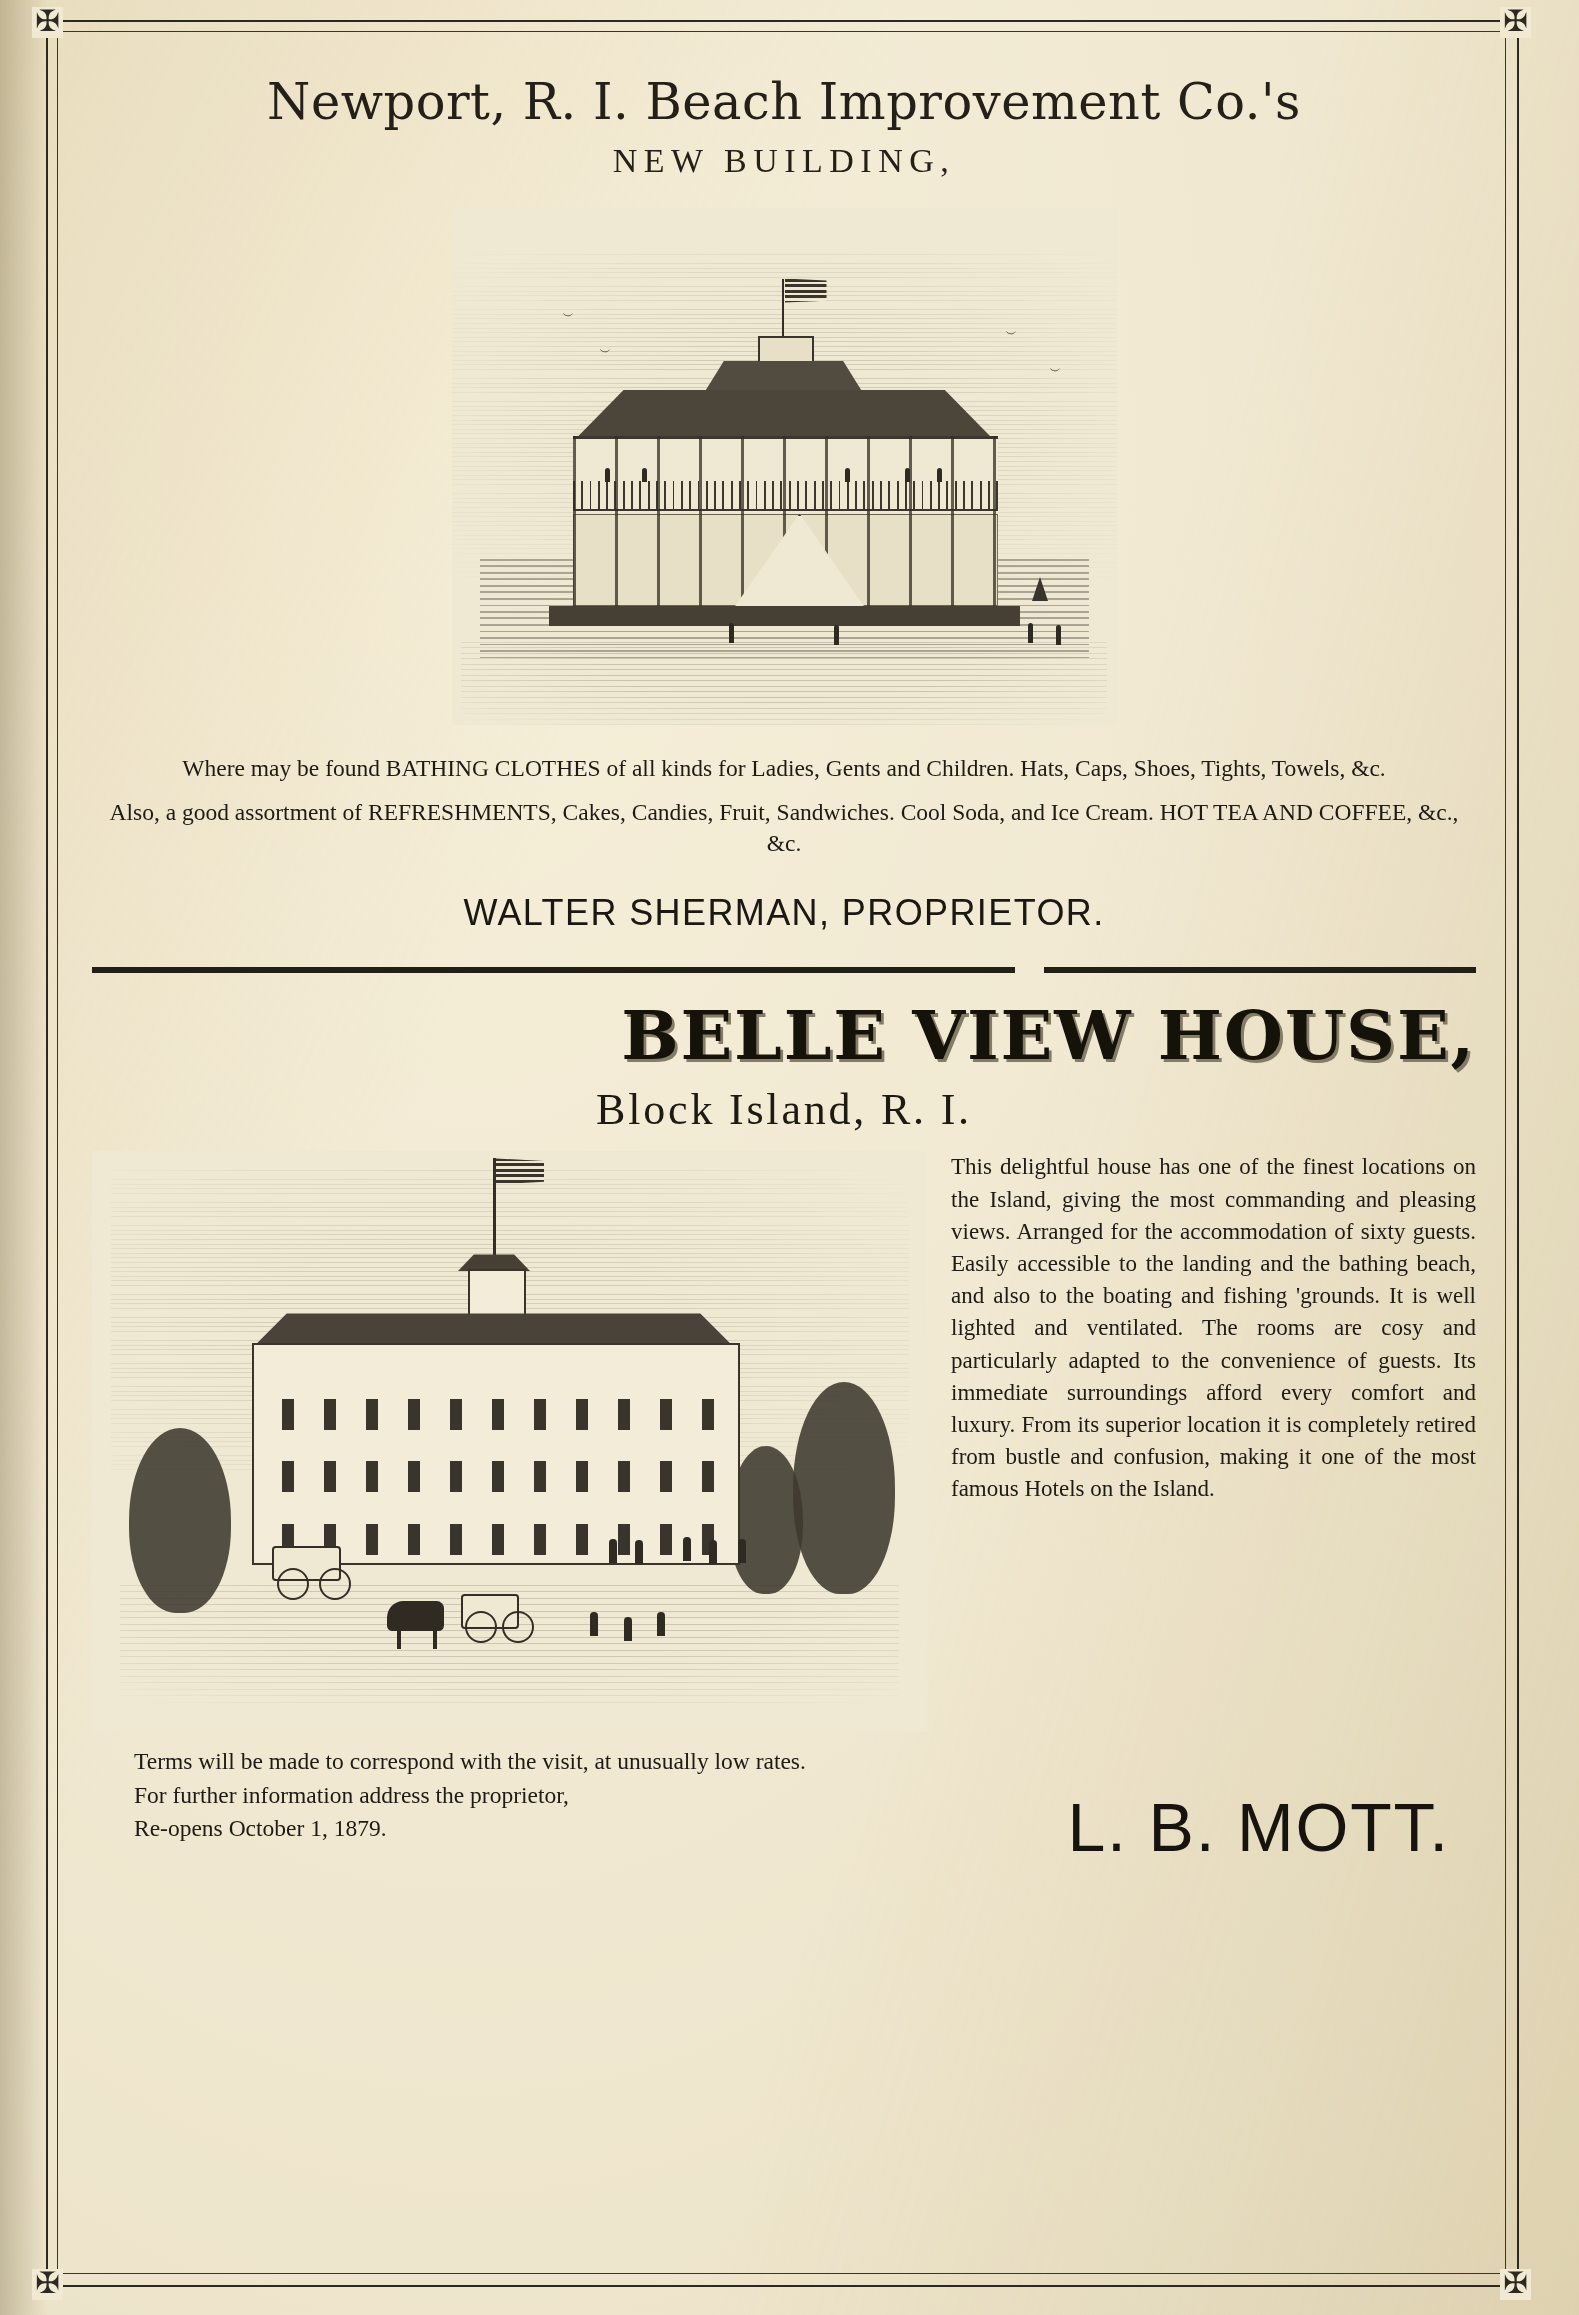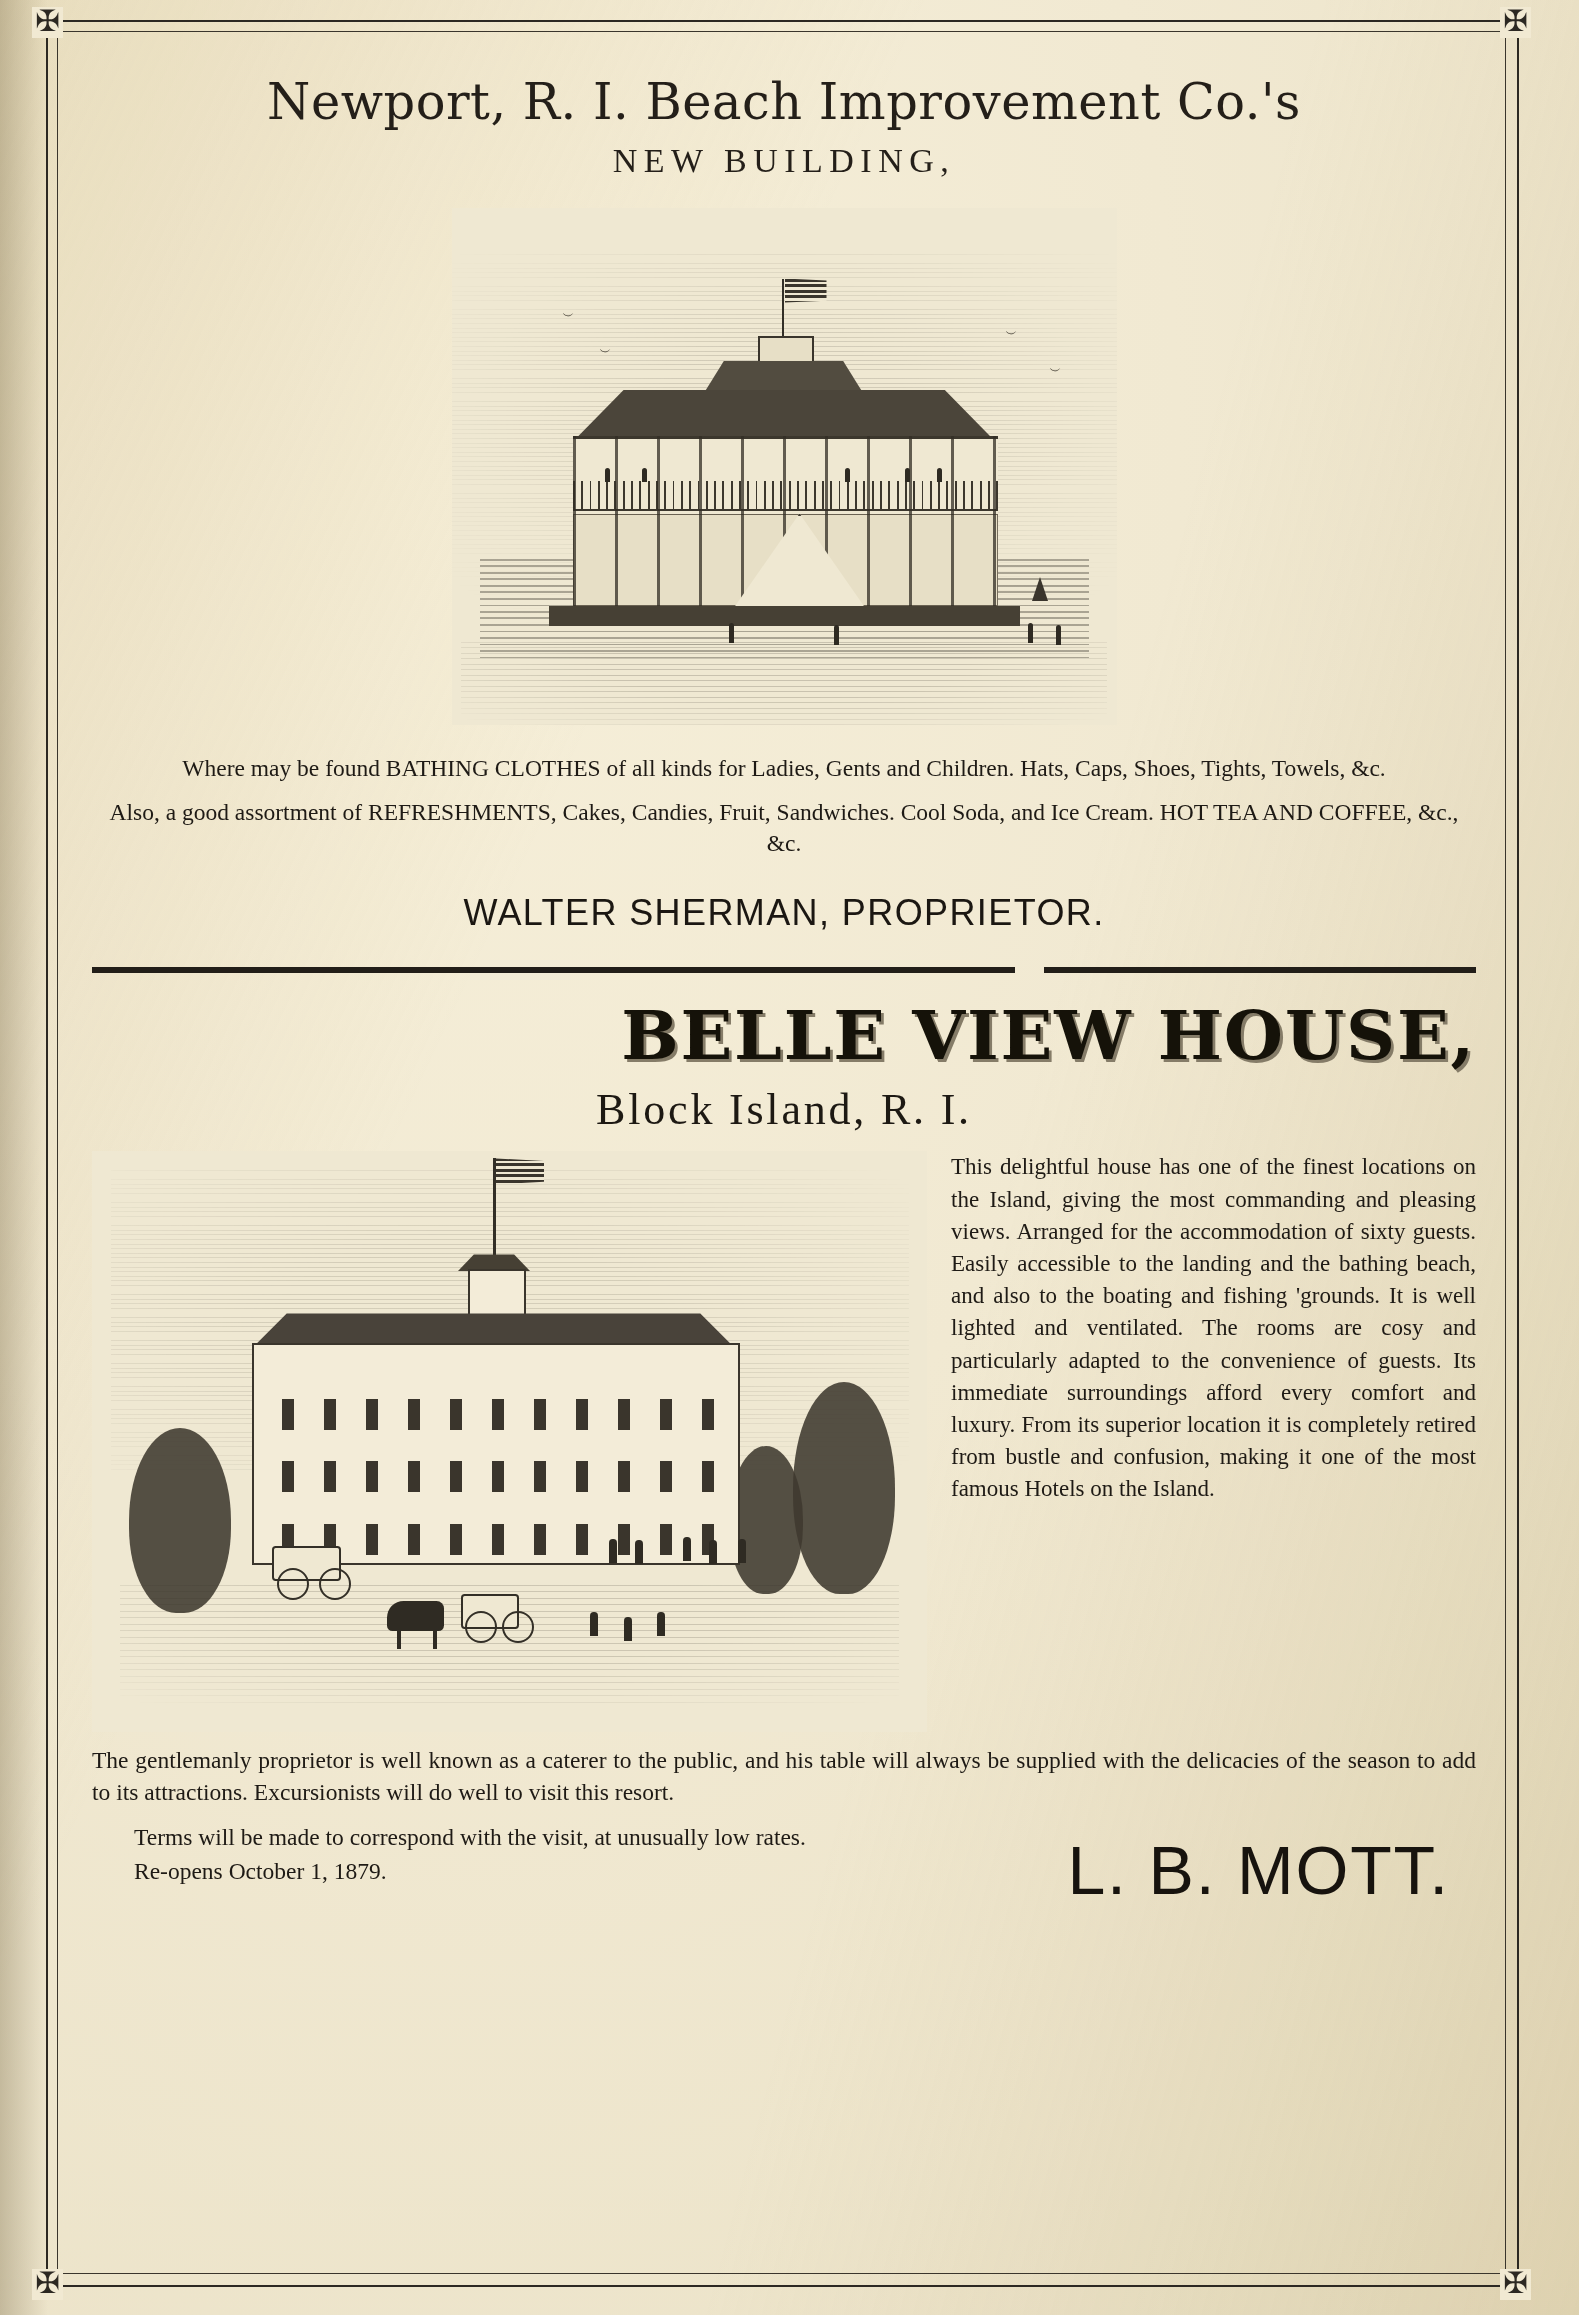--- a/index.html
+++ b/index.html
@@ -499,24 +499,24 @@
           <div class="figure" style="left:617px; top:389px;"></div>
           <div class="figure" style="left:646px; top:388px;"></div>
           <div class="figure" style="left:498px; top:461px;"></div>
           <div class="figure" style="left:532px; top:466px;"></div>
           <div class="figure" style="left:565px; top:461px;"></div>
         </div>
 
         <div id="ad2-col">This delightful house has one of the finest locations on the Island, giving the most commanding and pleasing views. Arranged for the accommodation of sixty guests. Easily accessible to the landing and the bathing beach, and also to the boating and fishing 'grounds. It is well lighted and ventilated. The rooms are cosy and particularly adapted to the convenience of guests. Its immediate surroundings afford every comfort and luxury. From its superior location it is completely retired from bustle and confusion, making it one of the most famous Hotels on the Island.</div>
       </div>
 
-      <div class="ad2-para-wide">The gentlemanly proprietor is well known as a caterer to the public, and his table will always be supplied with the delicacies of the season to add to its attractions.  Excursionists will do well to visit this resort.</div>
 
       <div class="ad2-terms">
         <div>Terms will be made to correspond with the visit, at unusually low rates.</div>
+        <div>For further information address the proprietor,</div>
         <div>Re-opens October 1, 1879.</div>
       </div>
 
       <div id="signature-row">
         <div id="signature">L. B. MOTT.</div>
       </div>
     </section>
 
   </div>
 </div>

